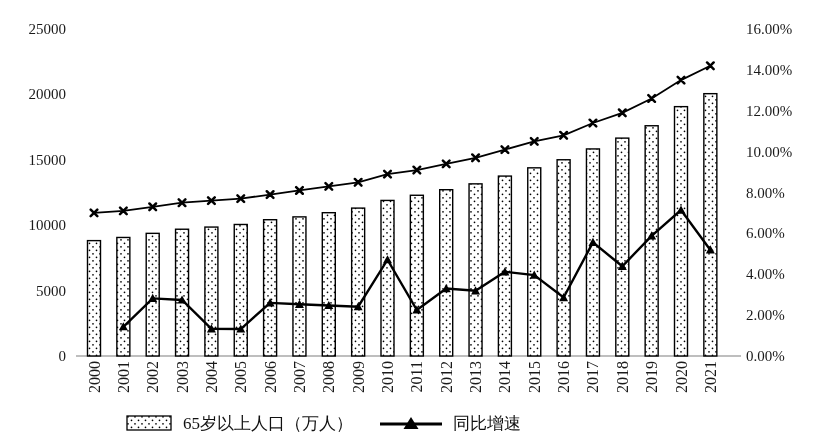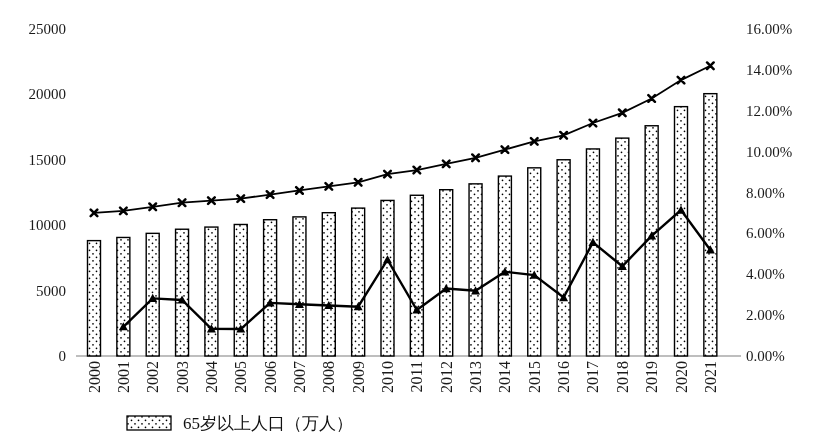--- a/index.html
+++ b/index.html
@@ -99,14 +99,21 @@
       <path d="M123.35,322.174375L127.85,330.37437500000004L118.85,330.37437500000004ZM152.7,293.76624999999996L157.2,301.96625L148.2,301.96625ZM182.05,295.40125L186.55,303.60125000000005L177.55,303.60125000000005ZM211.4,324.218125L215.9,332.41812500000003L206.9,332.41812500000003ZM240.75,324.42249999999996L245.25,332.6225L236.25,332.6225ZM270.1,298.2625L274.6,306.46250000000003L265.6,306.46250000000003ZM299.45000000000005,299.693125L303.95000000000005,307.89312500000005L294.95000000000005,307.89312500000005ZM328.8,300.91937499999995L333.3,309.119375L324.3,309.119375ZM358.15000000000003,302.145625L362.65000000000003,310.34562500000004L353.65000000000003,310.34562500000004ZM387.5,255.139375L392,263.339375L383,263.339375ZM416.85,305.415625L421.35,313.615625L412.35,313.615625ZM446.20000000000005,283.95624999999995L450.70000000000005,292.15625L441.70000000000005,292.15625ZM475.55,286.20437499999997L480.05,294.404375L471.05,294.404375ZM504.90000000000003,267.1975L509.40000000000003,275.39750000000004L500.40000000000003,275.39750000000004ZM534.25,270.4675L538.75,278.6675L529.75,278.6675ZM563.6,292.94874999999996L568.1,301.14875L559.1,301.14875ZM592.95,237.7675L597.45,245.9675L588.45,245.9675ZM622.3000000000001,261.679375L626.8000000000001,269.87937500000004L617.8000000000001,269.87937500000004ZM651.65,231.2275L656.15,239.42749999999998L647.15,239.42749999999998ZM681,205.47625000000002L685.5,213.67625L676.5,213.67625ZM710.35,245.329375L714.85,253.529375L705.85,253.529375Z" fill="#000"></path>
     </svg>
 
   <div class="legend">
     <div class="legend-item">
       <svg class="swatch" width="47" height="17">
         <rect x="1" y="1" width="44" height="14" fill="url(#dots)" stroke="#000" stroke-width="1.3"></rect>
       </svg>
       <span>65岁以上人口（万人）</span>
     </div>
+    <div class="legend-item">
+      <svg class="line-swatch" width="64" height="15" style="margin-right:10px;">
+        <line x1="1" y1="8" x2="63" y2="8" stroke="#000" stroke-width="3"></line>
+        <path d="M32,1 L39.5,13 L24.5,13 Z" fill="#000"></path>
+      </svg>
+      <span>同比增速</span>
+    </div>
   </div>
 </div>
 
 </body></html>

